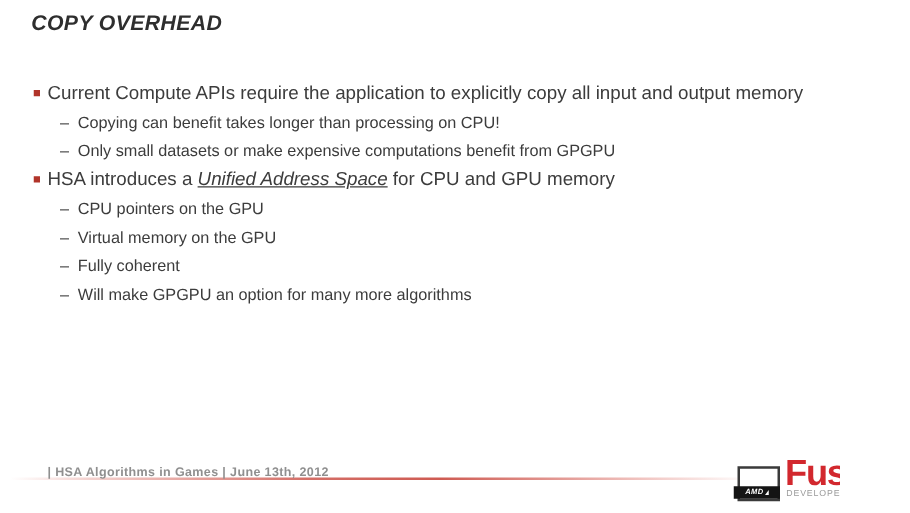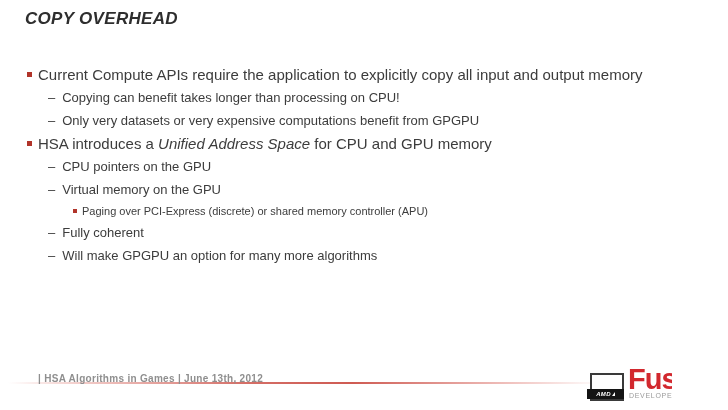--- a/index.html
+++ b/index.html
@@ -18,21 +18,21 @@
 
   
   .content { position:absolute; left:25px; top:63px; width:680px; color:#3c3c3c; }
   .row { display:flex; align-items:center; white-space:nowrap; }
   .row.lv1 { height:23px; font-size:15px; }
   .row.lv2 { height:23px; font-size:13px; padding-left:23px; }
   .row.lv3 { height:20px; font-size:11px; padding-left:48px; }
   .sq { width:5px; height:5px; background:#b1342a; margin:0 6px 0 2px; flex:0 0 auto; }
   .sq.small { width:4px; height:4px; margin:0 5px 0 0; }
   .dash { margin-right:7px; }
-  .it { font-style:italic; }
+  .it { font-style:italic;text-decoration:underline; }
 
   
   .footer-line {
     position:absolute; left:8px; top:382px; width:594px; height:2px;
     background:linear-gradient(90deg,
       rgba(214,85,75,0) 0%,
       rgba(214,85,75,0.25) 10%,
       rgba(198,62,52,0.75) 40%,
       rgba(198,62,52,0.85) 58%,
       rgba(214,85,75,0.35) 85%,
@@ -90,42 +90,38 @@
       <span>Current Compute APIs require the application to explicitly copy all input and output memory</span>
     </div>
 
     <div class="row lv2">
       <span class="dash">–</span>
       <span>Copying can benefit takes longer than processing on CPU!</span>
     </div>
 
     <div class="row lv2">
       <span class="dash">–</span>
-      <span>Only very datasets or very expensive computations benefit from GPGPU</span>
+      <span>Only small datasets or make expensive computations benefit from GPGPU</span>
     </div>
 
     <div class="row lv1">
       <span class="sq"></span>
       <span><span>HSA introduces a </span><span class="it">Unified Address Space</span><span> for CPU and GPU memory</span></span>
     </div>
 
     <div class="row lv2">
       <span class="dash">–</span>
       <span>CPU pointers on the GPU</span>
     </div>
 
     <div class="row lv2">
       <span class="dash">–</span>
       <span>Virtual memory on the GPU</span>
     </div>
 
-    <div class="row lv3">
-      <span class="sq small"></span>
-      <span>Paging over PCI-Express (discrete) or shared memory controller (APU)</span>
-    </div>
 
     <div class="row lv2">
       <span class="dash">–</span>
       <span>Fully coherent</span>
     </div>
 
     <div class="row lv2">
       <span class="dash">–</span>
       <span>Will make GPGPU an option for many more algorithms</span>
     </div>

